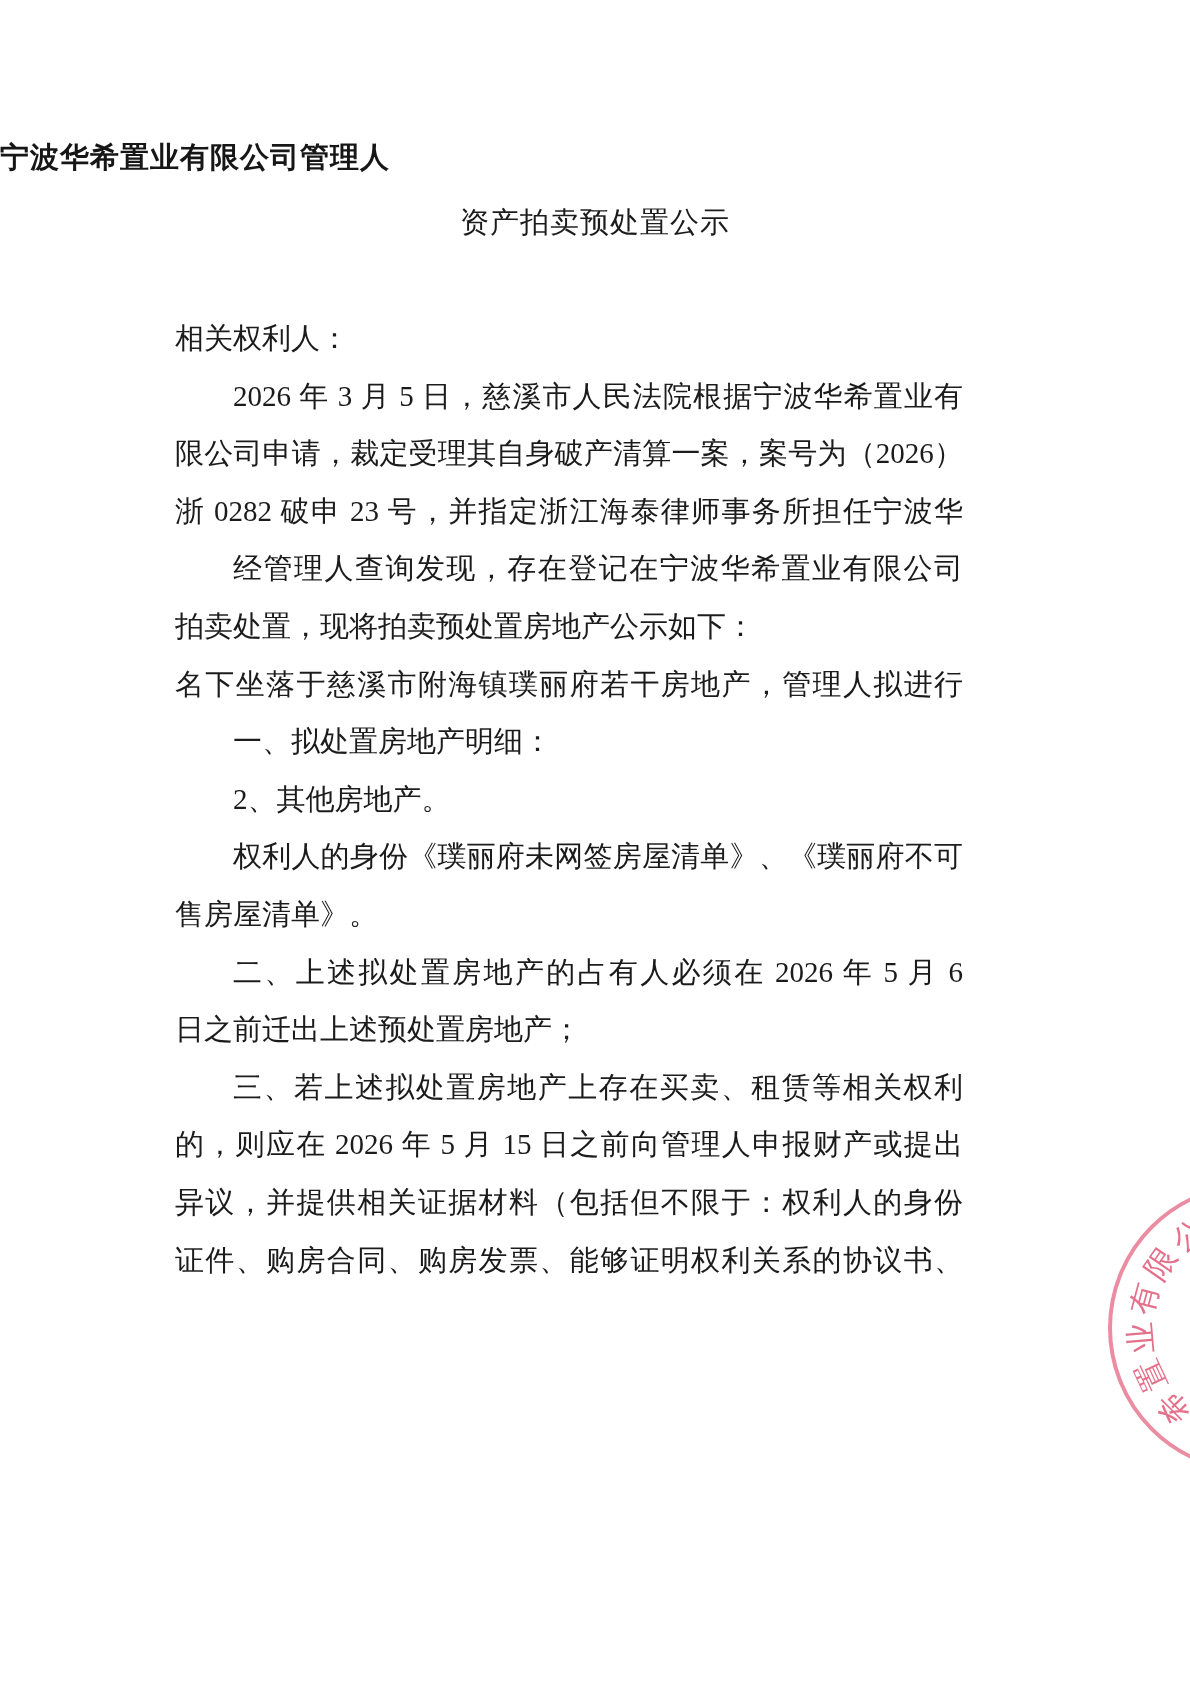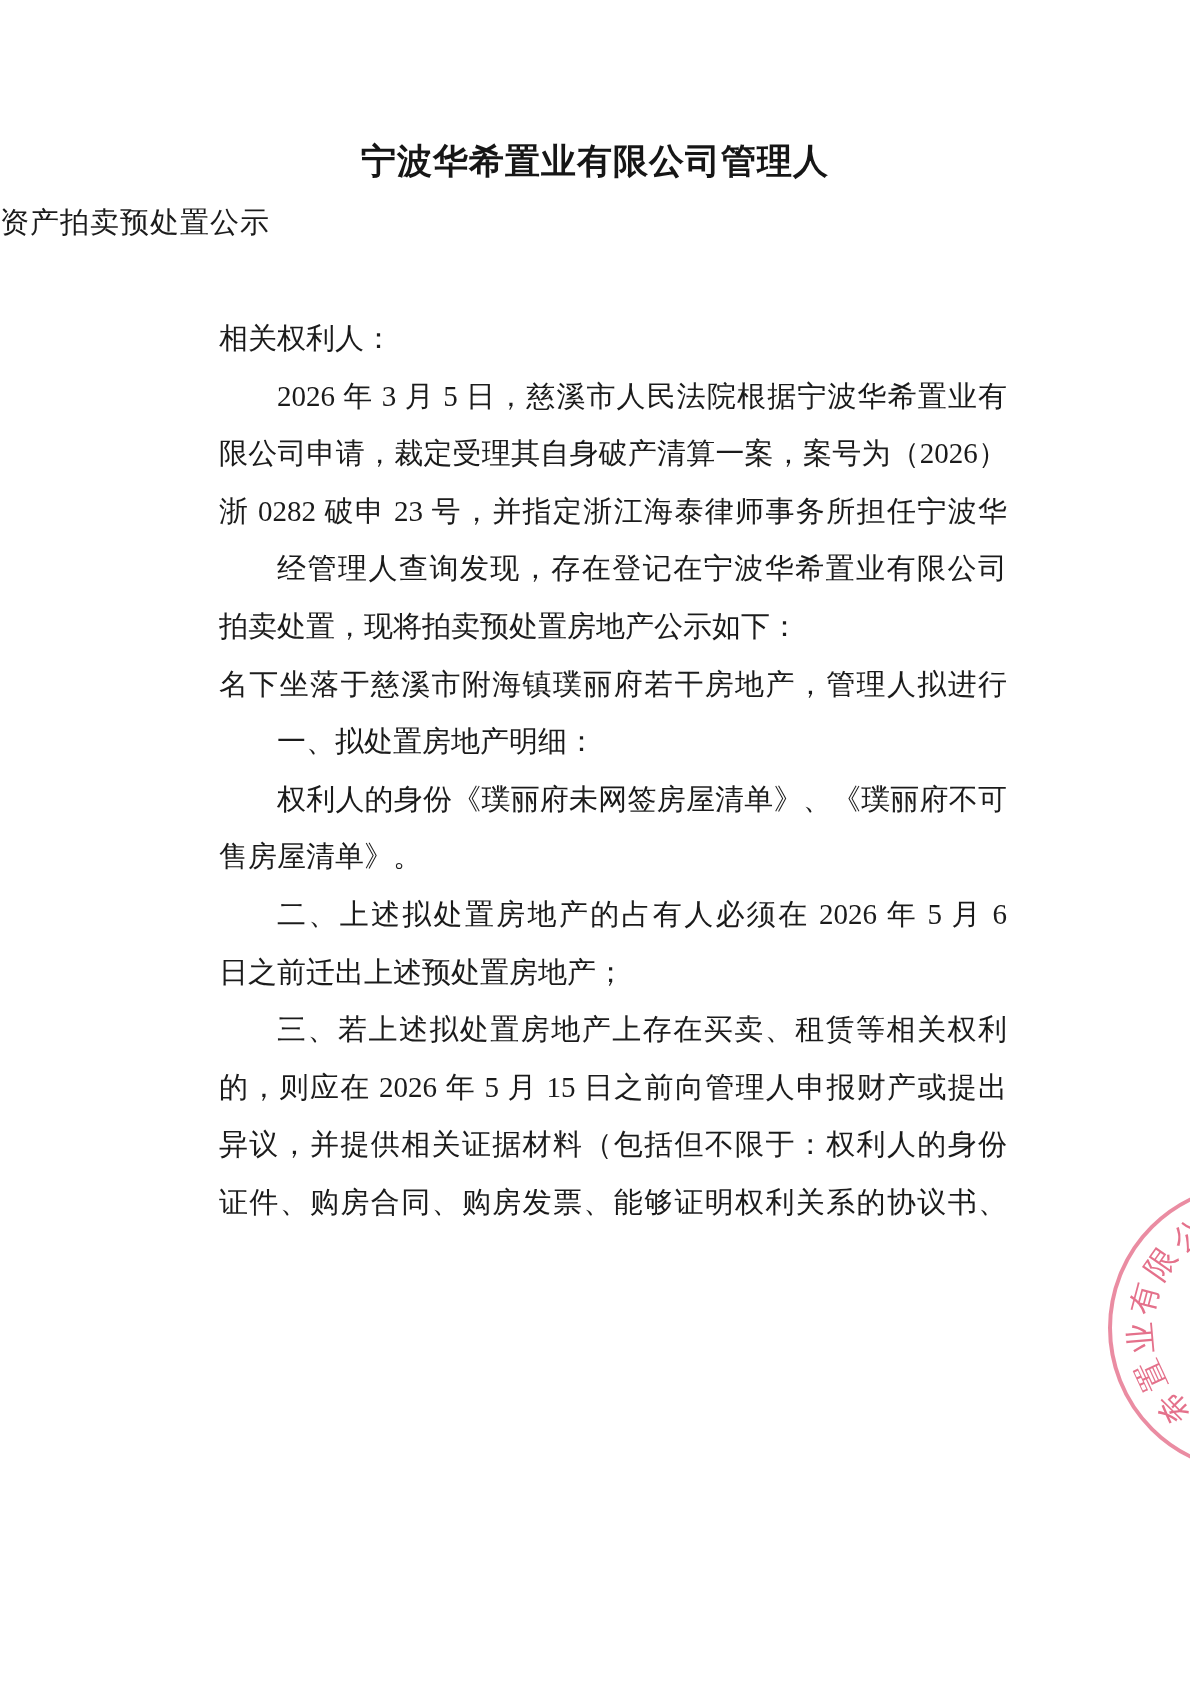--- a/index.html
+++ b/index.html
@@ -14,42 +14,41 @@
     background: #ffffff;
     overflow: hidden;
     font-family: "Liberation Serif", "DejaVu Serif", serif;
     color: #1b1b1b;
   }
   .doc-title {
     position: absolute;
     top: 138px;
     left: 0;
     width: 100%;
-    text-align: center;
-    font-size: 35px;
+    font-size: 29px;
     font-weight: bold;
     letter-spacing: 1px;
     color: #161616;
   }
   .doc-subtitle {
     position: absolute;
     top: 203px;
     left: 0;
     width: 100%;
+    text-align: center;
     font-size: 29px;
     font-weight: normal;
     letter-spacing: 1px;
     color: #1b1b1b;
   }
   .doc-lines {
     position: absolute;
     top: 310px;
     left: 175px;
     width: 788px;
-    margin-left: 44px;
   }
   .line {
     height: 57.6px;
     line-height: 57.6px;
     font-size: 29px;
     white-space: nowrap;
     color: #1b1b1b;
   }
   .line.fill {
     white-space: normal;
@@ -97,20 +96,21 @@
 
   <div class="doc-lines">
       <div class="line">相关权利人：</div>
       <div class="line indent fill">2026 年 3 月 5 日，慈溪市人民法院根据宁波华希置业有</div>
       <div class="line fill">限公司申请，裁定受理其自身破产清算一案，案号为（2026）</div>
       <div class="line fill">浙 0282 破申 23 号，并指定浙江海泰律师事务所担任宁波华</div>
       <div class="line indent fill">经管理人查询发现，存在登记在宁波华希置业有限公司</div>
       <div class="line">拍卖处置，现将拍卖预处置房地产公示如下：</div>
       <div class="line fill">名下坐落于慈溪市附海镇璞丽府若干房地产，管理人拟进行</div>
       <div class="line indent">一、拟处置房地产明细：</div>
+      <div class="line indent">2、其他房地产。</div>
       <div class="line indent fill">权利人的身份《璞丽府未网签房屋清单》、《璞丽府不可</div>
       <div class="line">售房屋清单》。</div>
       <div class="line indent fill">二、上述拟处置房地产的占有人必须在 2026 年 5 月 6</div>
       <div class="line">日之前迁出上述预处置房地产；</div>
       <div class="line indent fill">三、若上述拟处置房地产上存在买卖、租赁等相关权利</div>
       <div class="line fill">的，则应在 2026 年 5 月 15 日之前向管理人申报财产或提出</div>
       <div class="line fill">异议，并提供相关证据材料（包括但不限于：权利人的身份</div>
       <div class="line fill">证件、购房合同、购房发票、能够证明权利关系的协议书、</div>
     </div>
 

